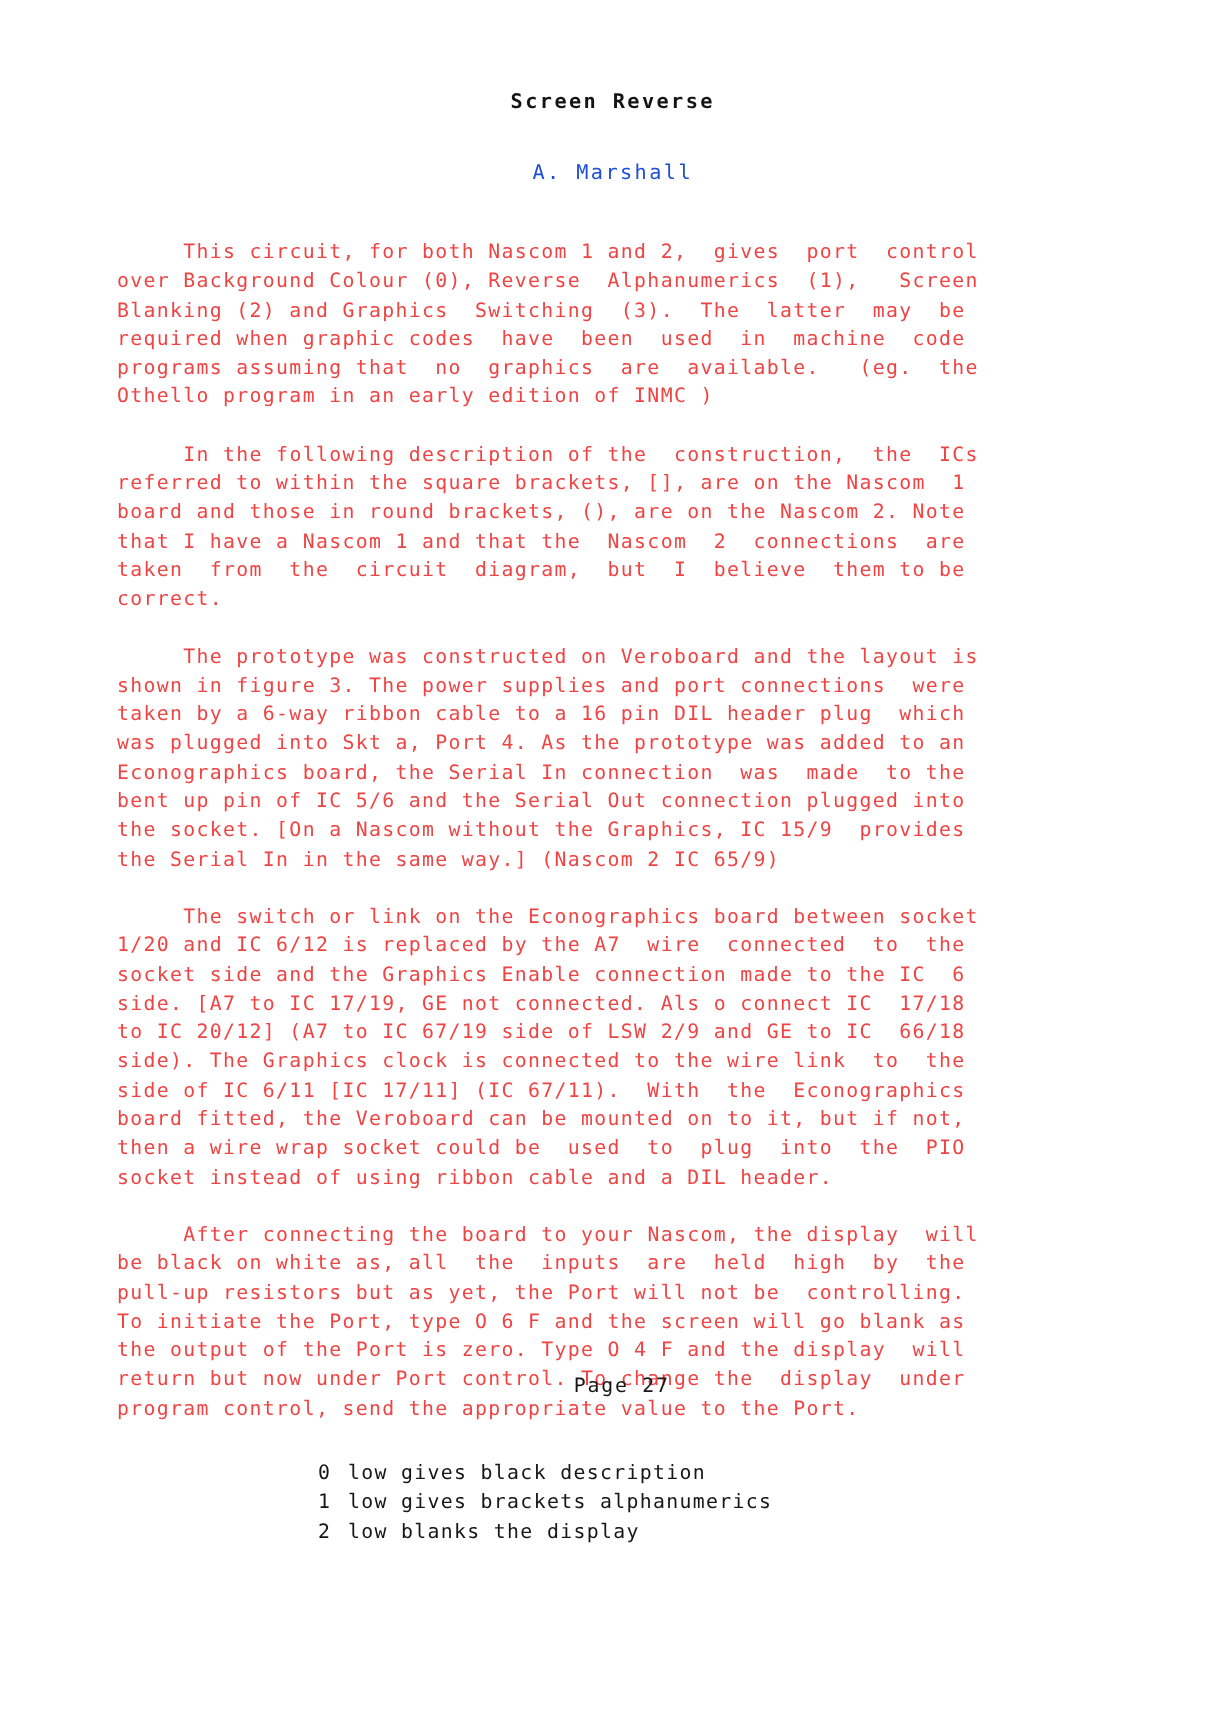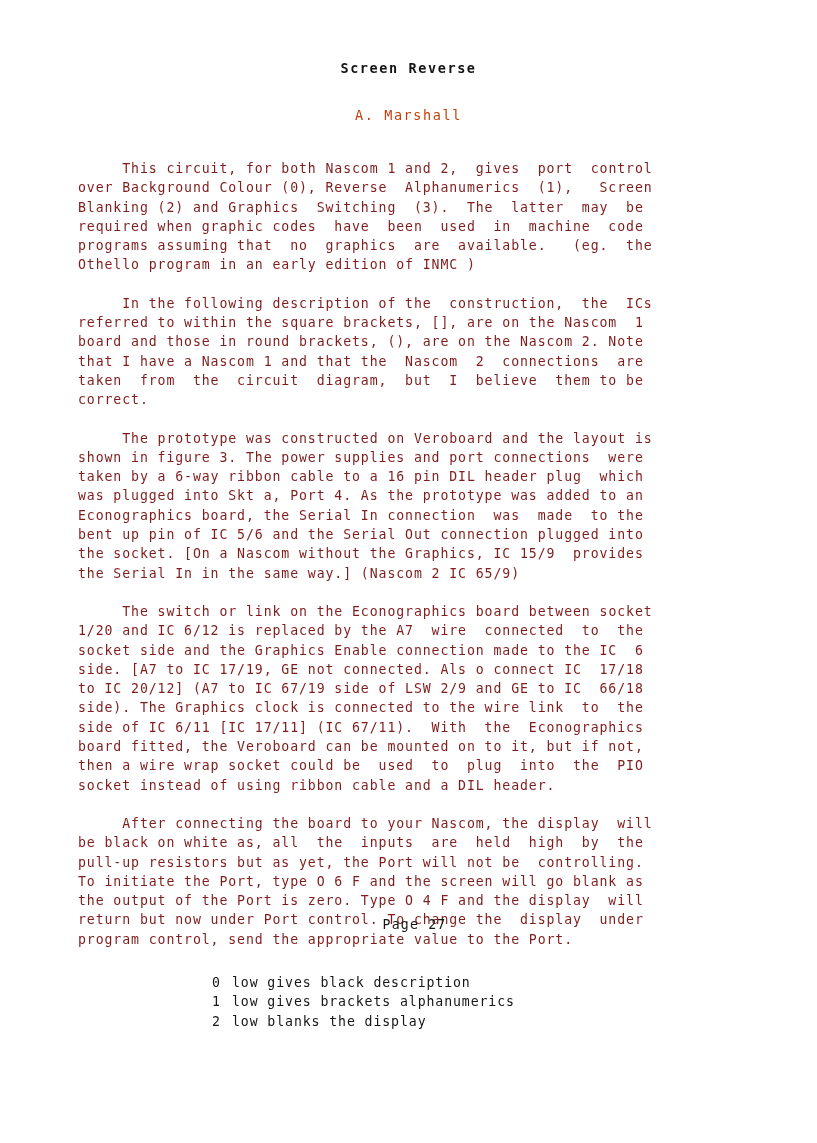--- a/index.html
+++ b/index.html
@@ -27,32 +27,32 @@
     font-size: 13.5px;
     letter-spacing: 1.6px;
     margin: 8px 0 0 0;
     color: #141414;
   }
   .author {
     text-align: center;
     font-size: 13.5px;
     letter-spacing: 1.6px;
     margin: 31px 0 0 0;
-    color: #c2410c;
+    color: #1d4ed8;
   }
   .body-block {
     margin-top: 36px;
   }
   p.para {
     font-size: 13.2px;
     line-height: 19.3px;
     letter-spacing: 0.9px;
     margin: 0 0 19px 0;
     text-align: justify;
-    color: #7f1d1d;
+    color: #ef4444;
     white-space: pre-wrap;
     word-spacing: 0px;
   }
   p.para:last-child { margin-bottom: 0; }
 
   .port-table {
     margin: 24px 0 0 120px;
     font-size: 13.2px;
     line-height: 19.3px;
     letter-spacing: 0.9px;

